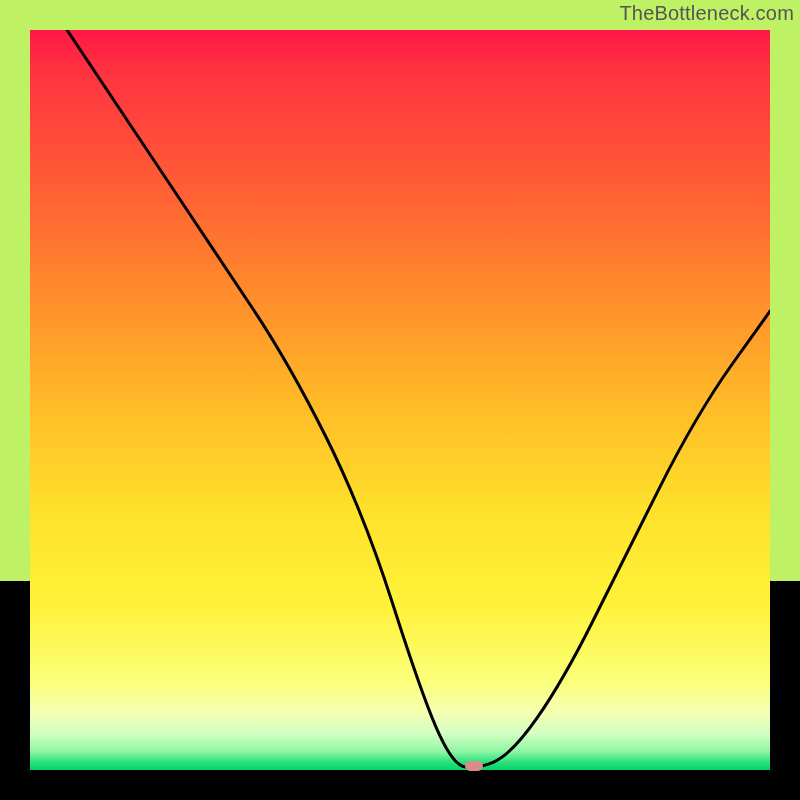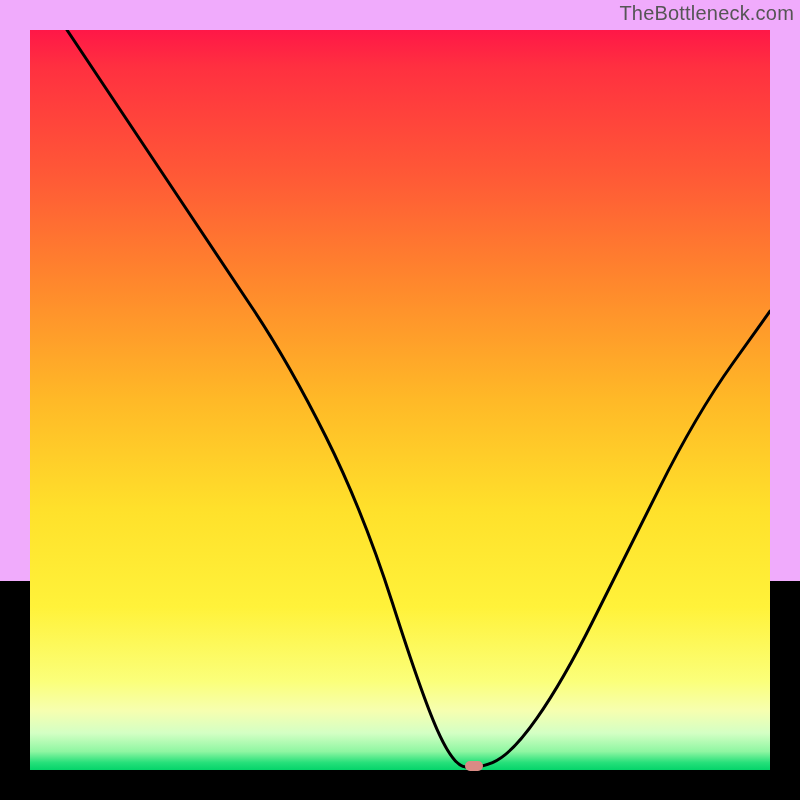--- a/index.html
+++ b/index.html
@@ -8,21 +8,21 @@
     width: 800px;
     height: 800px;
     background: #000;
     overflow: hidden;
     font-family: Arial, Helvetica, sans-serif;
   }
   .frame {
     position: relative;
     width: 800px;
     height: 581px;
-    background: #f0abfc;
+    background: #bef264;
   }
   .watermark {
     position: absolute;
     top: 2px;
     right: 6px;
     color: #555;
     font-size: 20px;
     font-weight: 500;
     letter-spacing: 0.2px;
     z-index: 5;

